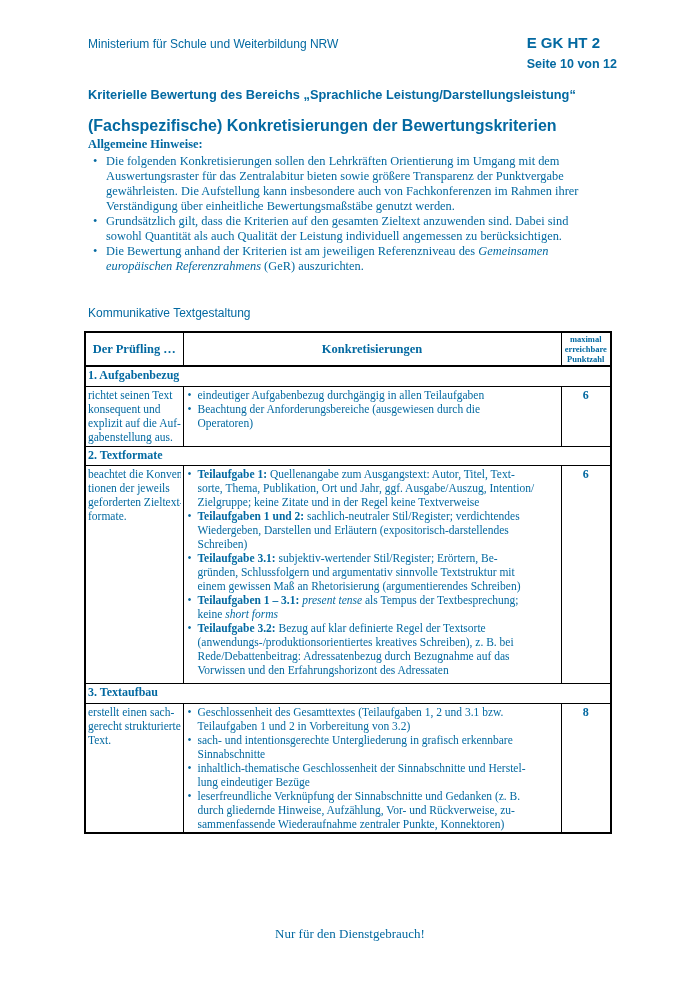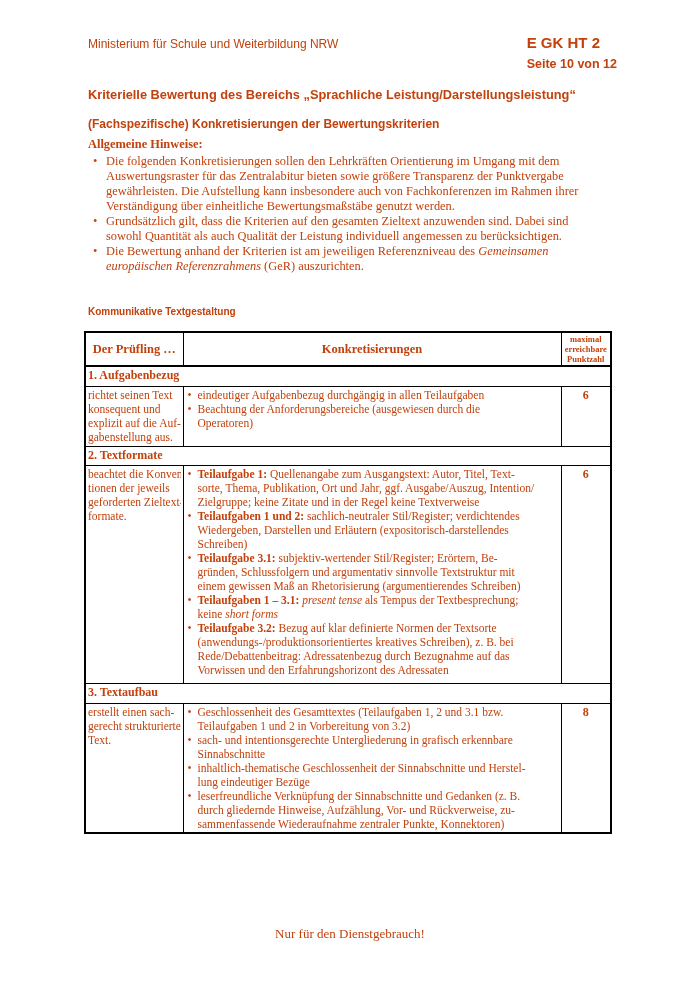--- a/index.html
+++ b/index.html
@@ -1,42 +1,42 @@
 <!DOCTYPE html>
 <html><head>
 <meta charset="utf-8">
 <style>
   html,body{margin:0;padding:0;background:#fff;}
   .page{position:relative;width:700px;height:989px;background:#ffffff;
-        font-family:"Liberation Serif",serif;color:#c2410c;overflow:hidden;}
+        font-family:"Liberation Serif",serif;color:#0369a1;overflow:hidden;}
 
   
   .tophdr{position:absolute;top:34px;left:88px;right:83px;display:flex;
           justify-content:space-between;align-items:flex-start;
           font-family:"Liberation Sans",sans-serif;}
   .org{font-size:12px;margin-top:3px;}
   .hdr-right{text-align:left;line-height:1.15;}
   .code{font-size:15px;font-weight:bold;}
   .pageno{font-size:12.5px;margin-top:6px;font-weight:bold;}
 
   
   .title{position:absolute;top:87px;left:88px;font-family:"Liberation Sans",sans-serif;
          font-size:12.8px;font-weight:bold;white-space:nowrap;}
   .subtitle{position:absolute;top:117px;left:88px;font-family:"Liberation Sans",sans-serif;
-         font-size:12px;font-weight:bold;}
+         font-size:16px;font-weight:bold;}
 
   
   .hints{position:absolute;top:137px;left:88px;width:534px;font-size:12.4px;line-height:15px;}
   .hints-heading{font-weight:bold;margin-bottom:2px;}
   .hint{position:relative;padding-left:18px;white-space:pre;}
   .hint::before{content:"\2022";position:absolute;left:5px;top:0;}
 
   
   .tbl-heading{position:absolute;top:306px;left:88px;font-family:"Liberation Sans",sans-serif;
-         font-size:10px;font-weight:bold;}
+         font-size:12px;font-weight:normal;}
 
   
   table.kt{position:absolute;top:331px;left:84px;border-collapse:collapse;
            width:526px;table-layout:fixed;font-size:11.5px;}
   table.kt{border:2px solid #000;}
   table.kt td,table.kt th{border:1px solid #000;padding:1px 2px;vertical-align:top;}
   tr.hrow th{border-bottom:2px solid #000;vertical-align:middle;}
   .h1,.h2{font-size:12.5px;font-weight:bold;text-align:center;}
   .h3{font-size:8.5px;font-weight:bold;text-align:center;line-height:10px;white-space:pre;padding:2px 1px;}
   td.sec{font-weight:bold;font-size:12px;padding:2px 3px 3px 3px;}
@@ -128,21 +128,21 @@
 sorte, Thema, Publikation, Ort und Jahr, ggf. Ausgabe/Auszug, Intention/
 Zielgruppe; keine Zitate und in der Regel keine Textverweise</span></div>
         <div class="bi"><b>Teilaufgaben 1 und 2:</b><span> sachlich-neutraler Stil/Register; verdichtendes
 Wiedergeben, Darstellen und Erläutern (expositorisch-darstellendes
 Schreiben)</span></div>
         <div class="bi"><b>Teilaufgabe 3.1:</b><span> subjektiv-wertender Stil/Register; Erörtern, Be-
 gründen, Schlussfolgern und argumentativ sinnvolle Textstruktur mit
 einem gewissen Maß an Rhetorisierung (argumentierendes Schreiben)</span></div>
         <div class="bi"><b>Teilaufgaben 1 – 3.1:</b><span> </span><i>present tense</i><span> als Tempus der Textbesprechung;
 keine </span><i>short forms</i></div>
-        <div class="bi"><b>Teilaufgabe 3.2:</b><span> Bezug auf klar definierte Normen der Textsorte
+        <div class="bi"><b>Teilaufgabe 3.2:</b><span> Bezug auf klar definierte Regel der Textsorte
 (anwendungs-/produktionsorientiertes kreatives Schreiben), z. B. bei
 Rede/Debattenbeitrag: Adressatenbezug durch Bezugnahme auf das
 Vorwissen und den Erfahrungshorizont des Adressaten</span></div>
       </td>
       <td class="pts">6</td>
     </tr>
     <tr style="height:20px">
       <td class="sec" colspan="3">3. Textaufbau</td>
     </tr>
     <tr style="height:124px">

